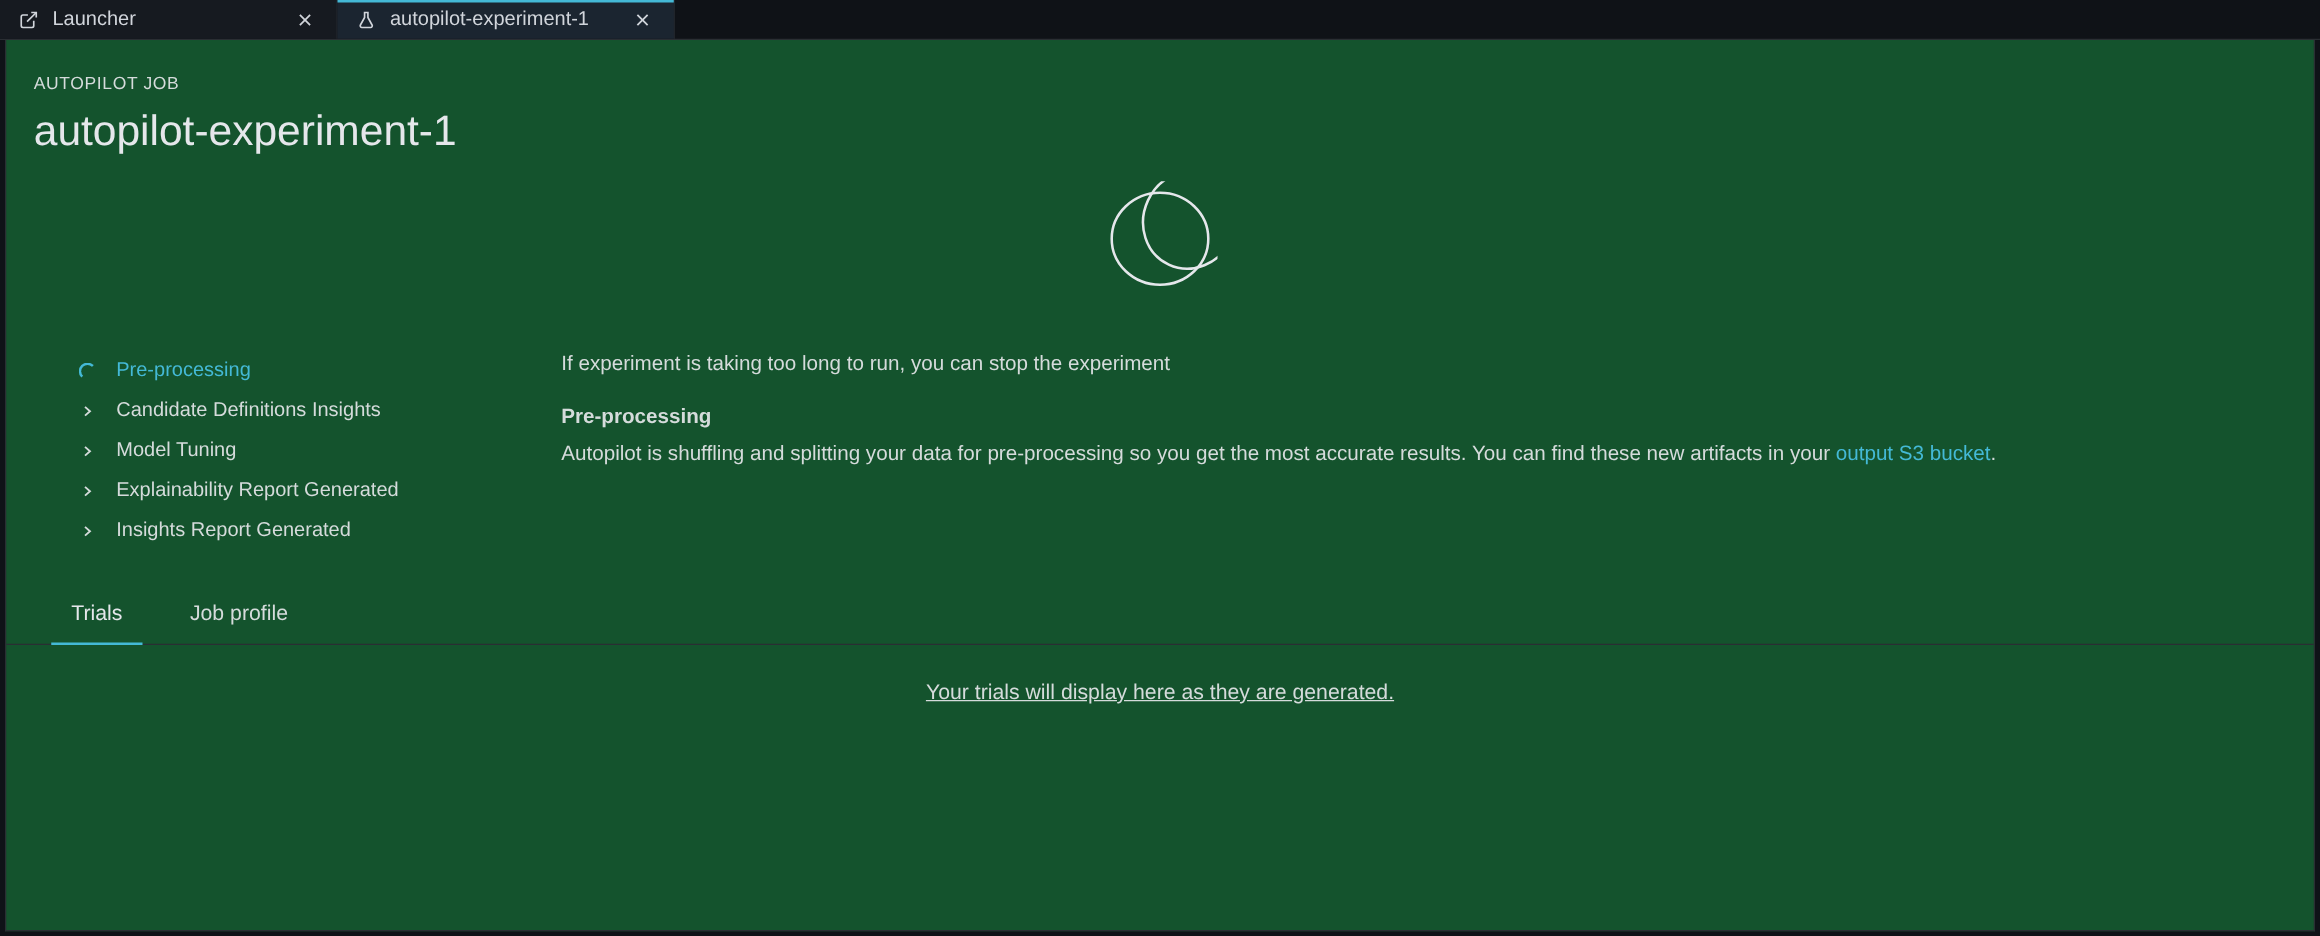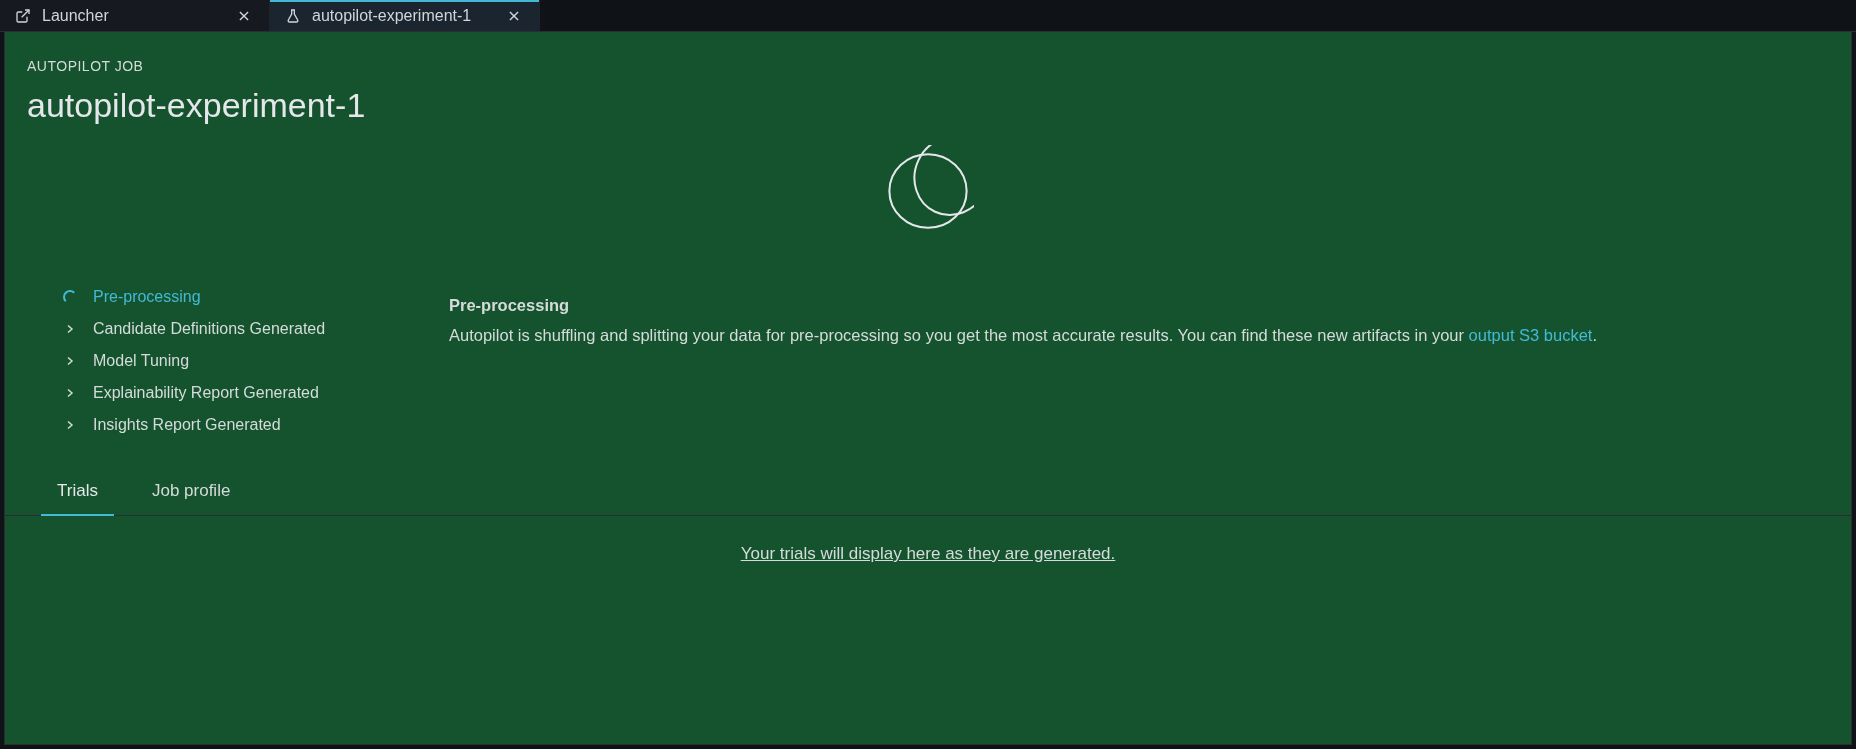--- a/index.html
+++ b/index.html
@@ -245,21 +245,21 @@
           </span>
           <span>Pre-processing</span>
         </div>
 
         <div class="step">
           <span class="step-icon chevron-right">
             <svg viewBox="0 0 24 24" fill="none" stroke="#d5dbdb" stroke-width="3">
                 <polyline points="8 5 16 12 8 19"></polyline>
               </svg>
           </span>
-          <span>Candidate Definitions Generated</span>
+          <span>Candidate Definitions Insights</span>
         </div>
 
 
         <div class="step">
           <span class="step-icon chevron-right">
             <svg viewBox="0 0 24 24" fill="none" stroke="#d5dbdb" stroke-width="3">
                 <polyline points="8 5 16 12 8 19"></polyline>
               </svg>
           </span>
           <span>Model Tuning</span>
@@ -279,20 +279,21 @@
             <svg viewBox="0 0 24 24" fill="none" stroke="#d5dbdb" stroke-width="3">
                 <polyline points="8 5 16 12 8 19"></polyline>
               </svg>
           </span>
           <span>Insights Report Generated</span>
         </div>
 
       </div>
 
       <div class="desc-col">
+        <p>If experiment is taking too long to run, you can stop the experiment</p>
         <p class="section-label">Pre-processing</p>
         <p>
           <span>Autopilot is shuffling and splitting your data for pre-processing so you get the most accurate results. You can find these new artifacts in your </span><a>output S3 bucket</a><span>.</span>
         </p>
       </div>
     </div>
 
     <div class="subtab-bar">
       <div class="subtab active">Trials</div>
       <div class="subtab">Job profile</div>

